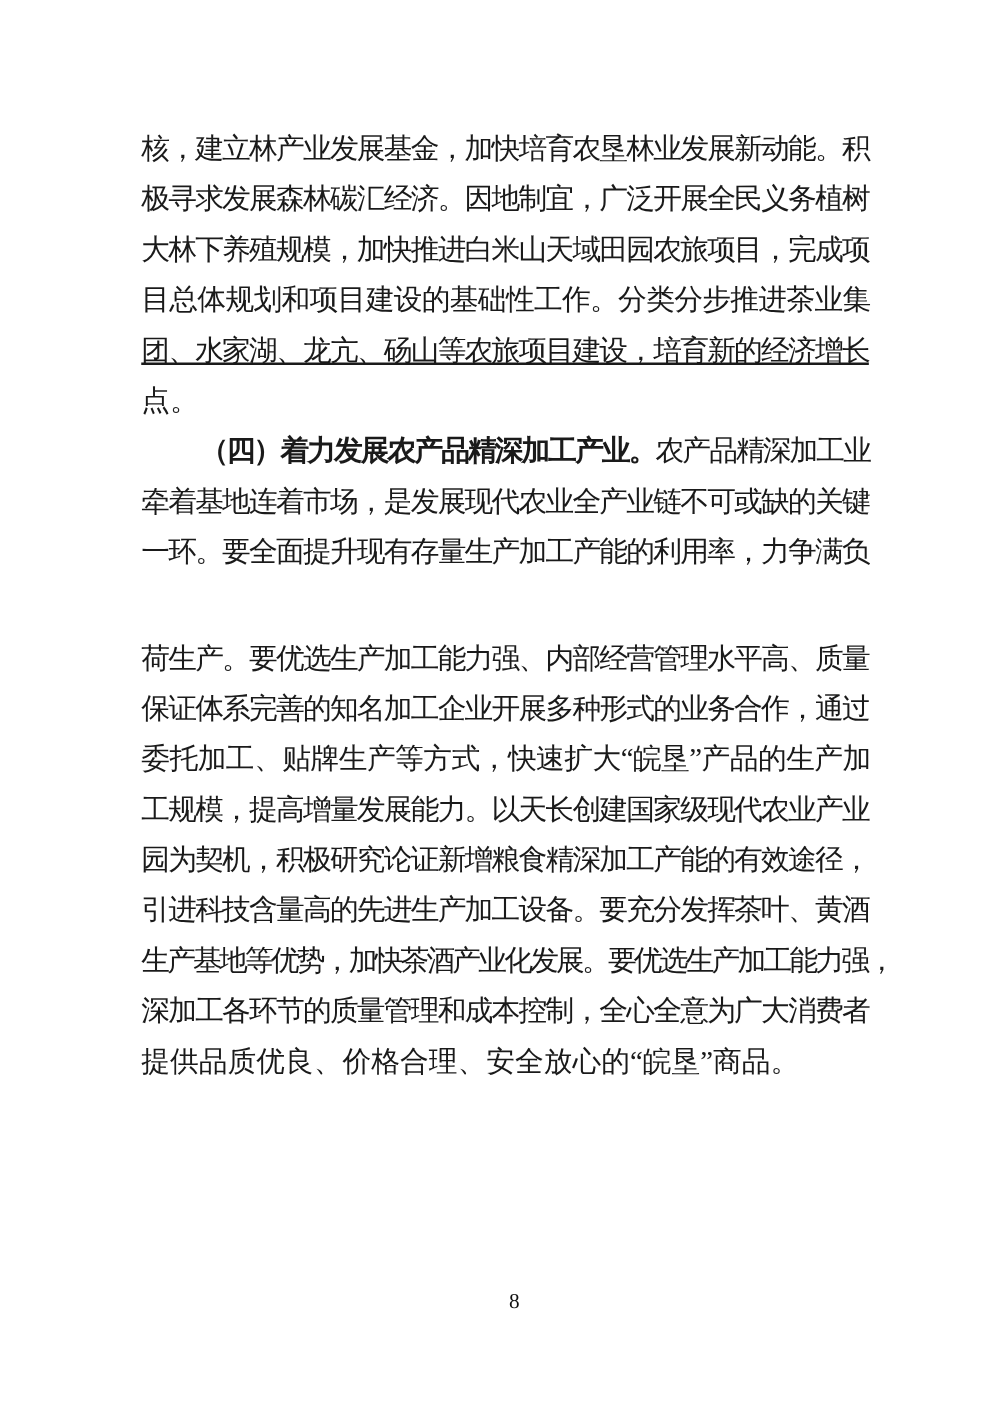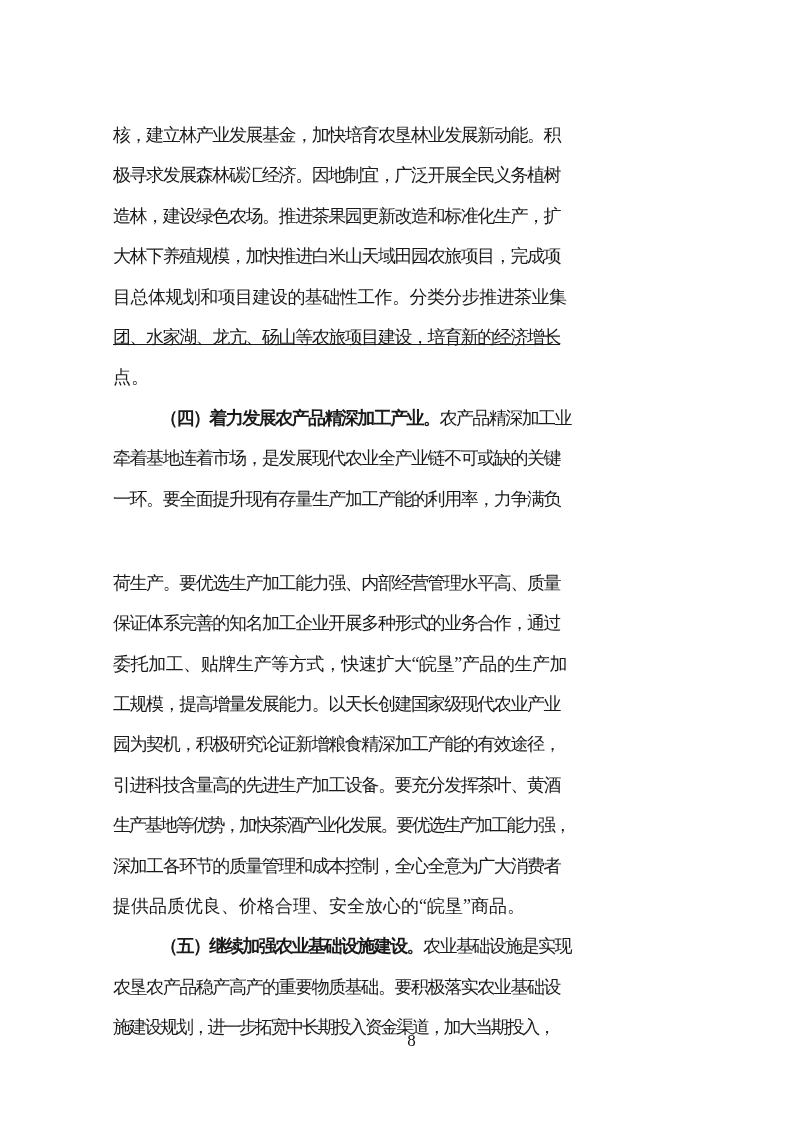--- a/index.html
+++ b/index.html
@@ -8,23 +8,23 @@
     background: #ffffff;
     overflow: hidden;
   }
   body {
     position: relative;
     font-family: "Liberation Serif", "DejaVu Serif", serif;
     color: #1a1a1a;
   }
   .text-block {
     position: absolute;
-    left: 113px; top: 115px;
+    left: 113px; top: 99px;
     width: 597px;
-    font-size: 18px;
+    font-size: 23px;
     line-height: 40.4px;
   }
   .para { margin: 0; }
   .line {
     white-space: nowrap;
     height: 40.4px;
     text-align: left;
   }
   .line.indent { padding-left: 47px; }
   .bold { font-weight: bold; }
@@ -40,40 +40,34 @@
   }
 </style>
 </head>
 <body>
 
 <div class="page">
   <div class="text-block" id="paragraphs">
       <div class="para">
         <div class="line" style="letter-spacing: -1.44231px;"><span class="inner">核，建立林产业发展基金，加快培育农垦林业发展新动能。积</span></div>
         <div class="line" style="letter-spacing: -1.44231px;"><span class="inner">极寻求发展森林碳汇经济。因地制宜，广泛开展全民义务植树</span></div>
-        <div class="line" style="letter-spacing: -1.44231px;"><span class="inner">造林，建设绿色农场。推进茶果园更新改造和标准化生产，扩</span></div>
         <div class="line" style="letter-spacing: -1.44231px;"><span class="inner">大林下养殖规模，加快推进白米山天域田园农旅项目，完成项</span></div>
         <div class="line" style="letter-spacing: -0.56px;"><span class="inner">目总体规划和项目建设的基础性工作。分类分步推进茶业集</span></div>
         <div class="line" style="letter-spacing: -1.44231px; text-decoration: underline;"><span class="inner">团、水家湖、龙亢、砀山等农旅项目建设，培育新的经济增长</span></div>
         <div class="line plast"><span class="inner">点。</span></div>
       </div>
       <div class="para">
         <div class="line indent" style="letter-spacing: -1.5625px;"><span class="inner"><span class="bold">（四）着力发展农产品精深加工产业。</span>农产品精深加工业</span></div>
         <div class="line" style="letter-spacing: -1.44231px;"><span class="inner">牵着基地连着市场，是发展现代农业全产业链不可或缺的关键</span></div>
         <div class="line" style="letter-spacing: -1.44231px;"><span class="inner">一环。要全面提升现有存量生产加工产能的利用率，力争满负</span></div>
         <div class="line" style="letter-spacing: -1.44231px; margin-top: 44px;"><span class="inner">荷生产。要优选生产加工能力强、内部经营管理水平高、质量</span></div>
         <div class="line" style="letter-spacing: -1.44231px;"><span class="inner">保证体系完善的知名加工企业开展多种形式的业务合作，通过</span></div>
         <div class="line" style="letter-spacing: -0.4375px;"><span class="inner">委托加工、贴牌生产等方式，快速扩大“皖垦”产品的生产加</span></div>
         <div class="line" style="letter-spacing: -1.44231px;"><span class="inner">工规模，提高增量发展能力。以天长创建国家级现代农业产业</span></div>
         <div class="line" style="letter-spacing: -1.44231px;"><span class="inner">园为契机，积极研究论证新增粮食精深加工产能的有效途径，</span></div>
         <div class="line" style="letter-spacing: -1.44231px;"><span class="inner">引进科技含量高的先进生产加工设备。要充分发挥茶叶、黄酒</span></div>
         <div class="line" style="letter-spacing: -2.25926px;"><span class="inner">生产基地等优势，加快茶酒产业化发展。要优选生产加工能力强，</span></div>
         <div class="line" style="letter-spacing: -1.44231px;"><span class="inner">深加工各环节的质量管理和成本控制，全心全意为广大消费者</span></div>
         <div class="line plast"><span class="inner">提供品质优良、价格合理、安全放心的“皖垦”商品。</span></div>
       </div>
-      <div class="para">
-        <div class="line indent" style="letter-spacing: -1.5625px;"><span class="inner"><span class="bold">（五）继续加强农业基础设施建设。</span>农业基础设施是实现</span></div>
-        <div class="line" style="letter-spacing: -1.44231px;"><span class="inner">农垦农产品稳产高产的重要物质基础。要积极落实农业基础设</span></div>
-        <div class="line plast" style="letter-spacing: -2.25926px;"><span class="inner">施建设规划，进一步拓宽中长期投入资金渠道，加大当期投入，</span></div>
-      </div>
     </div>
   <div class="footer">8</div>
 </div>
 
 </body></html>

